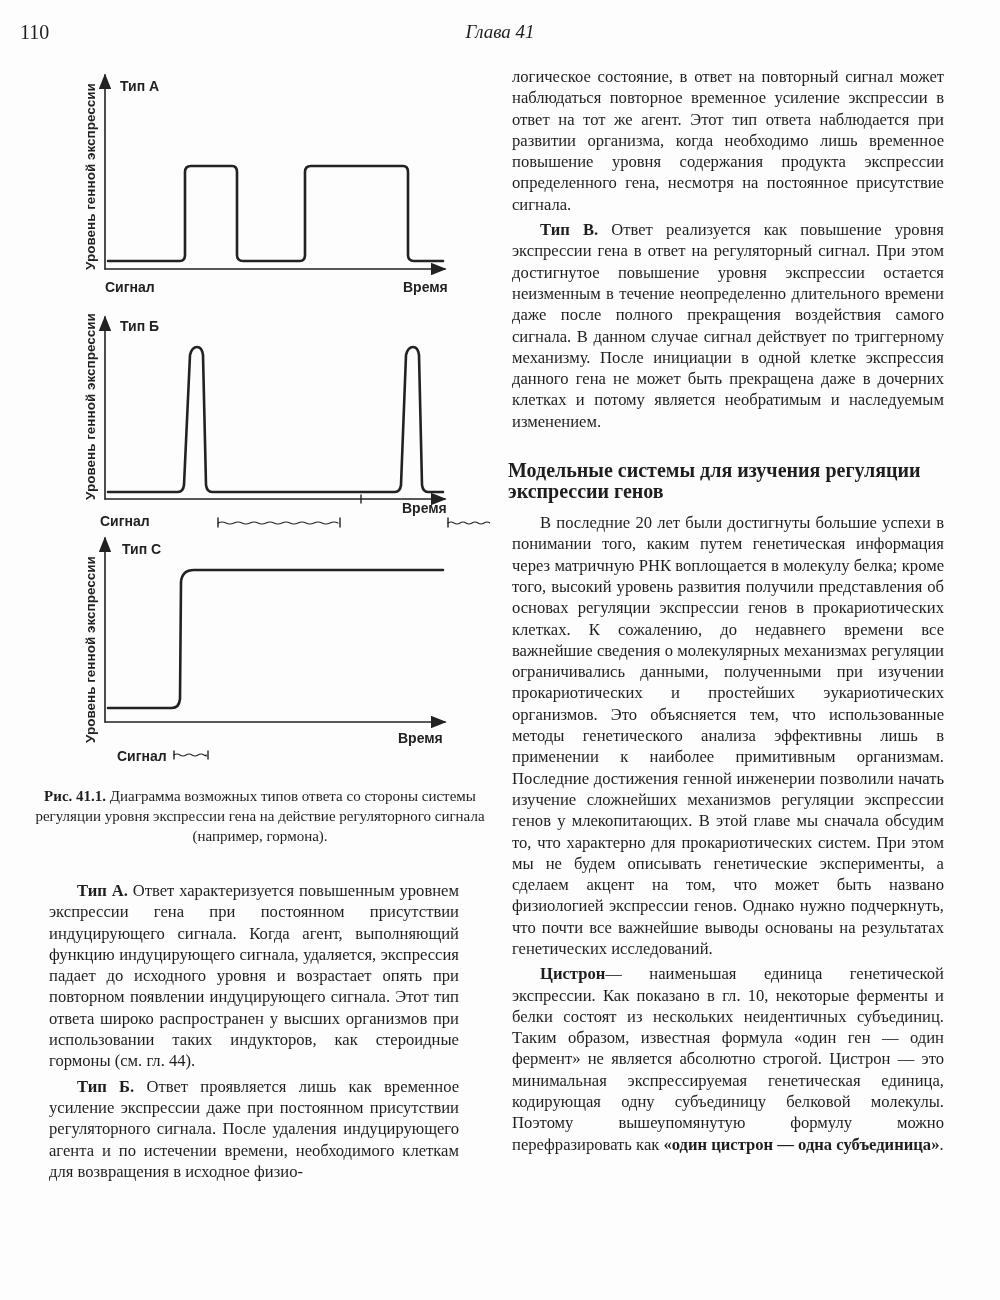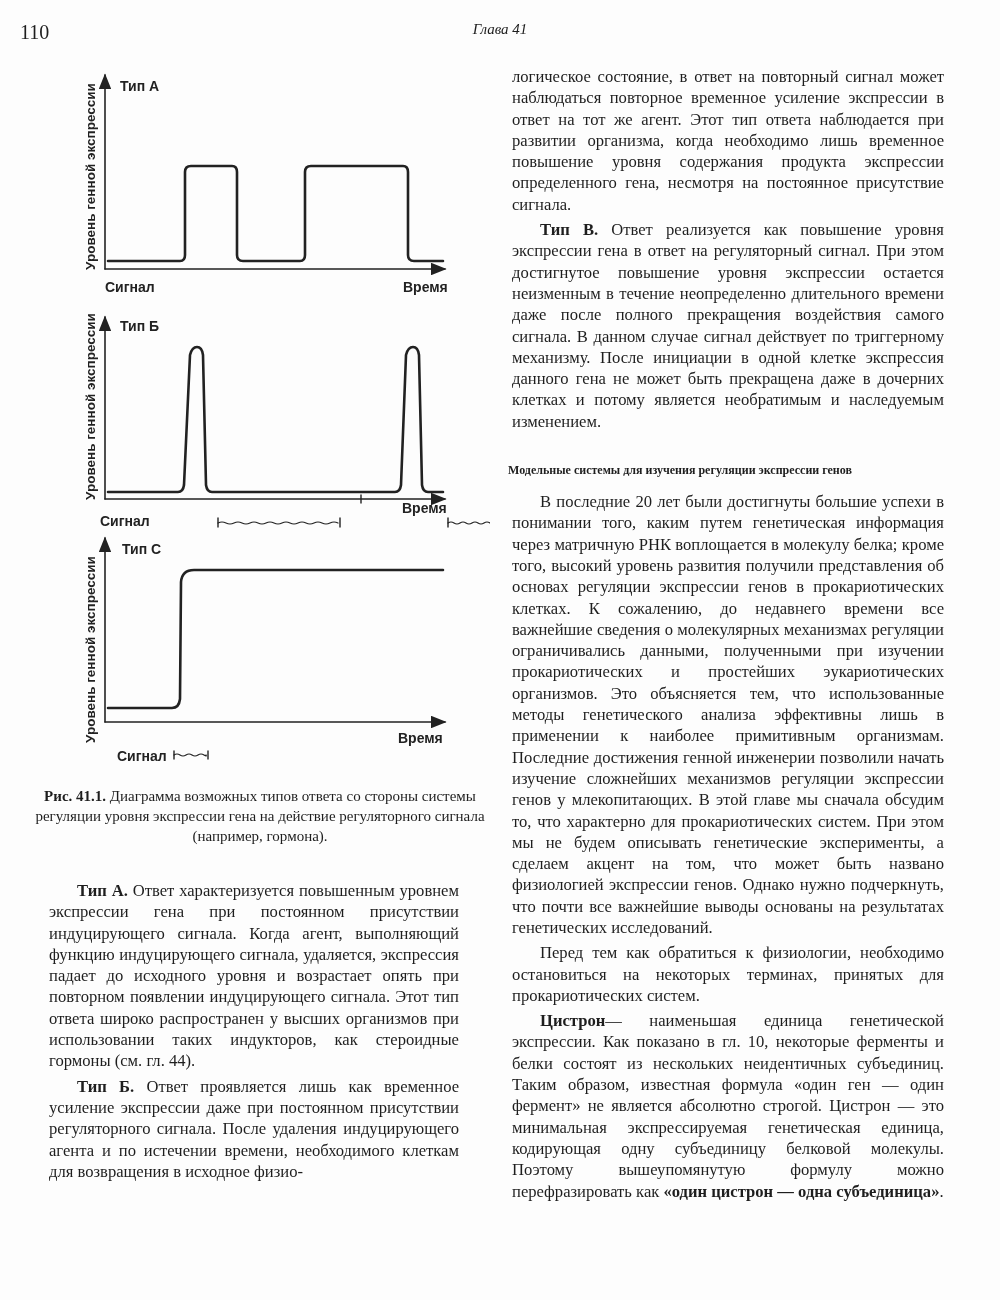--- a/index.html
+++ b/index.html
@@ -1,29 +1,29 @@
 <!DOCTYPE html>
 <html><head>
 <meta charset="utf-8">
 <style>
   html, body { margin: 0; padding: 0; background: #fdfdfd; }
   body { width: 1000px; height: 1300px; position: relative; overflow: hidden; color: #1e1e1e; font-family: "Liberation Serif", "DejaVu Serif", serif; }
   .page-num { position: absolute; left: 20px; top: 21px; font-size: 20px; }
-  .running-head { position: absolute; left: 0; width: 1000px; text-align: center; top: 21px; font-size: 15px; font-style: italic; }
+  .running-head { position: absolute; left: 0; width: 1000px; text-align: center; top: 21px; font-size: 19px; font-style: italic; }
   .fig { position: absolute; left: 60px; top: 55px; width: 430px; height: 720px; text-decoration: underline; }
   .fig svg { position: absolute; left: 0; top: 0; }
   .caption { position: absolute; left: 30px; top: 786px; width: 460px; text-align: center; font-size: 15px; line-height: 20px; }
   .caption b { font-weight: bold; }
   .col { position: absolute; font-size: 16.6px; line-height: 21.3px; text-align: justify; }
   .col-left { left: 45px; top: 877px; width: 418px; }
   .col-right { left: 508px; top: 62px; width: 440px; }
   .col p { margin: 4px; text-indent: 0; }
   .col p.ind { text-indent: 28px; }
   .col p.gap { margin-top: 3px; }
-  .heading { font-weight: bold; font-size: 12px; line-height: 21px; margin: 28px 0 10px 0; text-align: left; }
+  .heading { font-weight: bold; font-size: 20px; line-height: 21px; margin: 28px 0 10px 0; text-align: left; }
   b { font-weight: bold; }
 </style>
 </head>
 <body>
 
 <div class="page-num">110</div>
 <div class="running-head">Глава 41</div>
 
 <div class="fig">
   <svg width="430" height="720" viewBox="0 0 430 720">
@@ -92,15 +92,14 @@
 <div class="col col-left">
   <p class="ind gap"><b>Тип А.</b> <span>Ответ характеризуется повышенным уровнем экспрессии гена при постоянном присутствии индуцирующего сигнала. Когда агент, выполняющий функцию индуцирующего сигнала, удаляется, экспрессия падает до исходного уровня и возрастает опять при повторном появлении индуцирующего сигнала. Этот тип ответа широко распространен у высших организмов при использовании таких индукторов, как стероидные гормоны (см. гл. 44).</span></p>
   <p class="ind gap"><b>Тип Б.</b> <span>Ответ проявляется лишь как временное усиление экспрессии даже при постоянном присутствии регуляторного сигнала. После удаления индуцирующего агента и по истечении времени, необходимого клеткам для возвращения в исходное физио-</span></p>
 </div>
 
 <div class="col col-right">
   <p>логическое состояние, в ответ на повторный сигнал может наблюдаться повторное временное усиление экспрессии в ответ на тот же агент. Этот тип ответа наблюдается при развитии организма, когда необходимо лишь временное повышение уровня содержания продукта экспрессии определенного гена, несмотря на постоянное присутствие сигнала.</p>
   <p class="ind gap"><b>Тип В.</b> <span>Ответ реализуется как повышение уровня экспрессии гена в ответ на регуляторный сигнал. При этом достигнутое повышение уровня экспрессии остается неизменным в течение неопределенно длительного времени даже после полного прекращения воздействия самого сигнала. В данном случае сигнал действует по триггерному механизму. После инициации в одной клетке экспрессия данного гена не может быть прекращена даже в дочерних клетках и потому является необратимым и наследуемым изменением.</span></p>
   <div class="heading">Модельные системы для изучения регуляции экспрессии генов</div>
   <p class="ind">В последние 20 лет были достигнуты большие успехи в понимании того, каким путем генетическая информация через матричную РНК воплощается в молекулу белка; кроме того, высокий уровень развития получили представления об основах регуляции экспрессии генов в прокариотических клетках. К сожалению, до недавнего времени все важнейшие сведения о молекулярных механизмах регуляции ограничивались данными, полученными при изучении прокариотических и простейших эукариотических организмов. Это объясняется тем, что использованные методы генетического анализа эффективны лишь в применении к наиболее примитивным организмам. Последние достижения генной инженерии позволили начать изучение сложнейших механизмов регуляции экспрессии генов у млекопитающих. В этой главе мы сначала обсудим то, что характерно для прокариотических систем. При этом мы не будем описывать генетические эксперименты, а сделаем акцент на том, что может быть названо физиологией экспрессии генов. Однако нужно подчеркнуть, что почти все важнейшие выводы основаны на результатах генетических исследований.</p>
-  <p class="ind gap">Перед тем как обратиться к физиологии, необходимо остановиться на некоторых терминах, принятых для прокариотических систем.</p>
   <p class="ind gap"><b>Цистрон</b><span>— наименьшая единица генетической экспрессии. Как показано в гл. 10, некоторые ферменты и белки состоят из нескольких неидентичных субъединиц. Таким образом, известная формула «один ген — один фермент» не является абсолютно строгой. Цистрон — это минимальная экспрессируемая генетическая единица, кодирующая одну субъединицу белковой молекулы. Поэтому вышеупомянутую формулу можно перефразировать как </span><b>«один цистрон — одна субъединица»</b><span>.</span></p>
 </div>
 
 </body></html>

